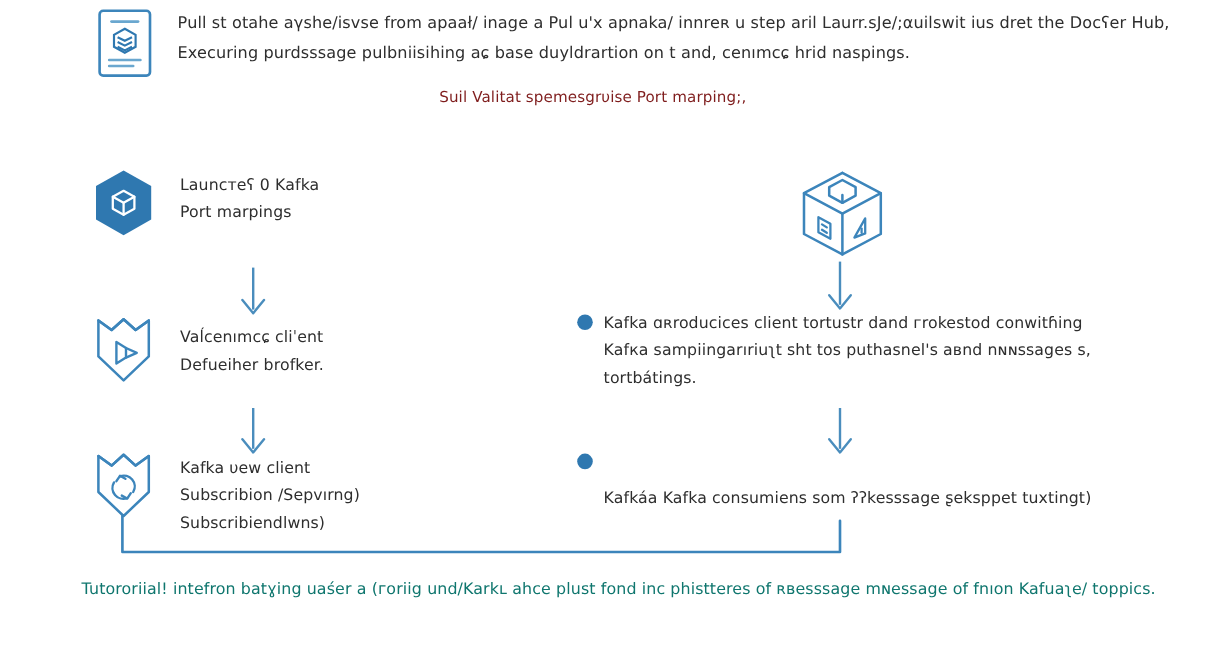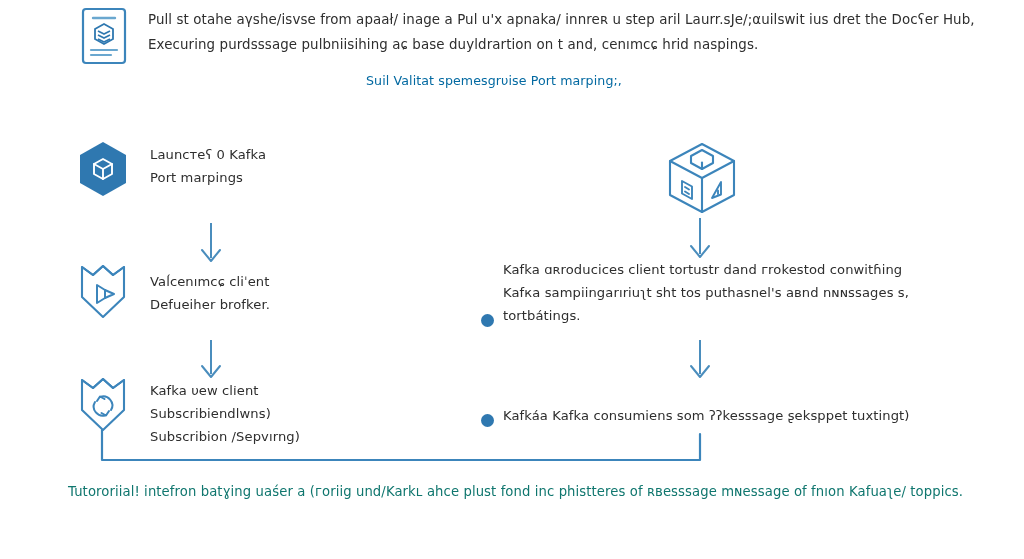--- a/index.html
+++ b/index.html
@@ -37,30 +37,30 @@
     left: 148px;
     top: 7px;
     width: 860px;
   }
   #header-text .tline { font-size: 13.4px; line-height: 25px; }
 
   #subtitle {
     left: 366px;
     top: 70px;
   }
-  #subtitle .tline { font-size: 12.6px; color: #0369a1; }
+  #subtitle .tline { font-size: 12.6px; color: #7f1d1d; }
 
   .step-text { position: absolute; }
   .step-text .tline { font-size: 13.1px; line-height: 23px; }
 
   
   .bullet-item {
     position: absolute;
     display: flex;
-    align-items: flex-end;
+    align-items: flex-start;
   }
   .bullet-dot {
     width: 13px;
     height: 13px;
     border-radius: 50%;
     background: #2f78b0;
     flex: 0 0 auto;
     margin-top: 4px;
     margin-right: 9px;
   }
@@ -181,22 +181,22 @@
       <g transform="translate(27,32)" fill="none" stroke="#3c85bb" stroke-width="2" stroke-linejoin="round" stroke-linecap="round">
         <path d="M-8,-4 A 9 9 0 0 0 3,9"></path>
         <polyline points="6,5 3,9.5 -1.5,7"></polyline>
         <path d="M8,4 A 9 9 0 0 0 -3,-9"></path>
         <polyline points="-6,-5 -3,-9.5 1.5,-7"></polyline>
       </g>
     </svg>
   </div>
   <div class="step-text" style="left:150px; top:379px;">
     <div class="tline">Kafka υеw clı̇ent</div>
+    <div class="tline">Subscribion /Sepvırng)</div>
     <div class="tline">Subscribiendlwns)</div>
-    <div class="tline">Subscribion /Sepvırng)</div>
   </div>
 
   <div class="icon-wrap" style="left:664px; top:139px;">
     <svg class="icon" width="76" height="78" viewBox="0 0 76 78" xmlns="http://www.w3.org/2000/svg">
       <g fill="none" stroke="#3c85bb" stroke-width="2.1" stroke-linejoin="round" stroke-linecap="round">
         <polyline points="38,5 70,22 70,56 38,73 6,56 6,22 38,5"></polyline>
         <polyline points="6,22 38,39 70,22"></polyline>
         <line x1="38" y1="39" x2="38" y2="73"></line>
         <path d="M27,17 L38,11 L49,17 L49,24 L38,30 L27,24 Z"></path>
         <line x1="38" y1="23.5" x2="38" y2="30"></line>

